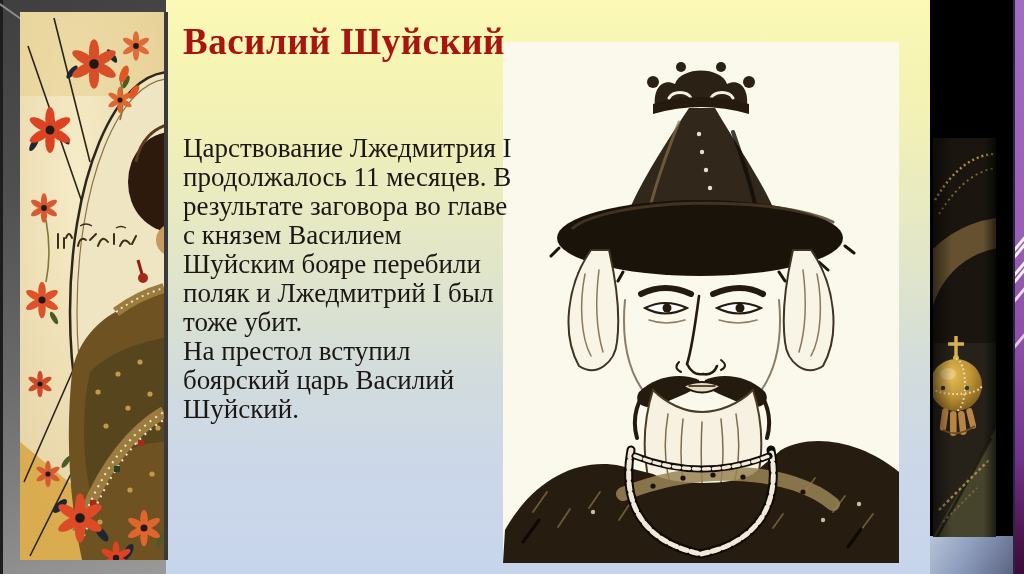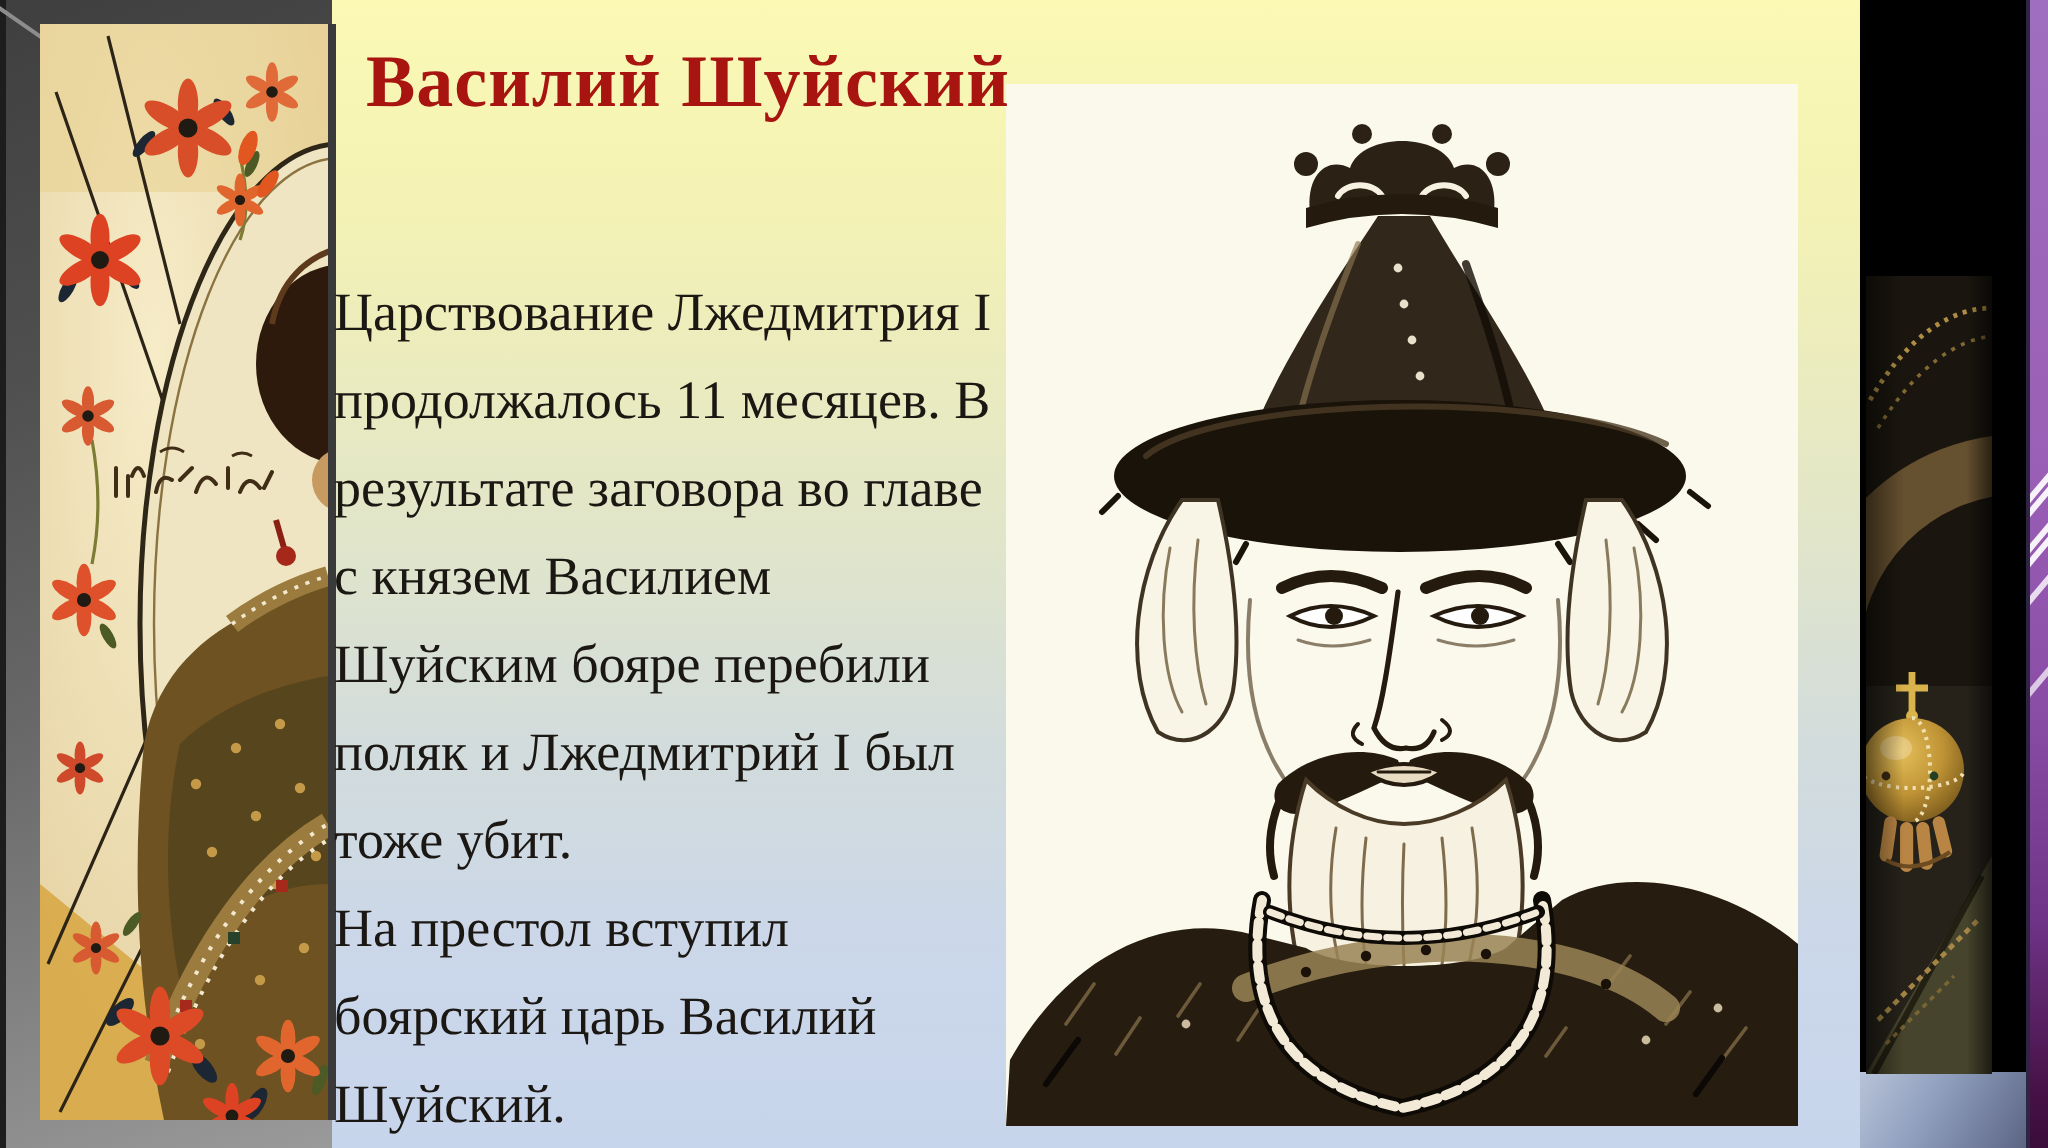--- a/index.html
+++ b/index.html
@@ -17,22 +17,22 @@
               border-left:3px solid #1d1d1d;box-sizing:border-box;}
   .left-frame .mitre-top{position:absolute;left:-3px;top:3px;width:26px;height:2px;background:#8d8d8d;
               transform:rotate(35deg);transform-origin:left top;}
   .left-art{position:absolute;left:17px;top:12px;width:144px;height:548px;
             border-right:4px solid #3a3a3a;box-sizing:content-box;background:#edddb5;}
   .left-art svg{display:block;}
 
   
   .title{position:absolute;left:183px;top:20px;width:480px;
          font-size:37px;font-weight:bold;letter-spacing:.5px;z-index:6;}
-  .body-text{position:absolute;left:167px;top:134px;width:352px;
-         font-size:27px;line-height:44px;color:#1b1713;white-space:pre-line;z-index:6;}
+  .body-text{position:absolute;left:183px;top:134px;width:352px;
+         font-size:27px;line-height:29px;color:#1b1713;white-space:pre-line;z-index:6;}
 
   
   .portrait{position:absolute;left:503px;top:42px;width:396px;height:521px;
             background:#fbf8ec;z-index:3;}
   .portrait svg{display:block;}
 
   
   .right-column{position:absolute;left:930px;top:0;width:83px;height:574px;background:#000;z-index:4;}
   .column-floor{position:absolute;left:0;bottom:0;width:83px;height:38px;
             background:linear-gradient(120deg,#b7c3d7 0%,#8e9dbd 45%,#5c6483 100%);}

